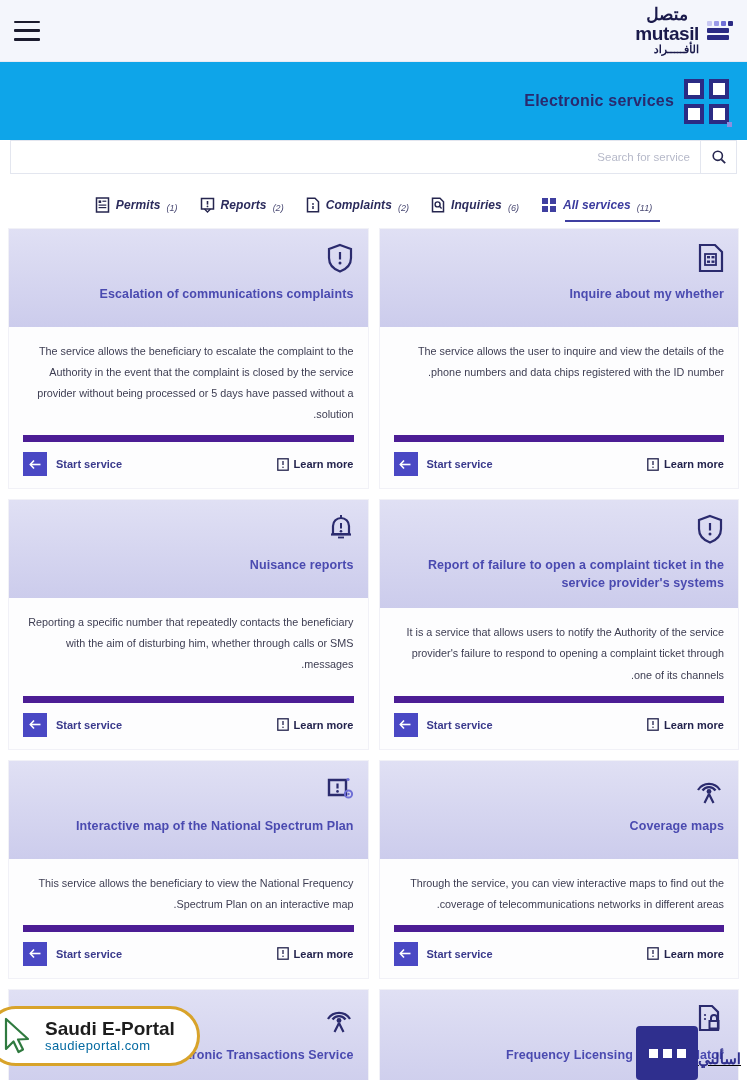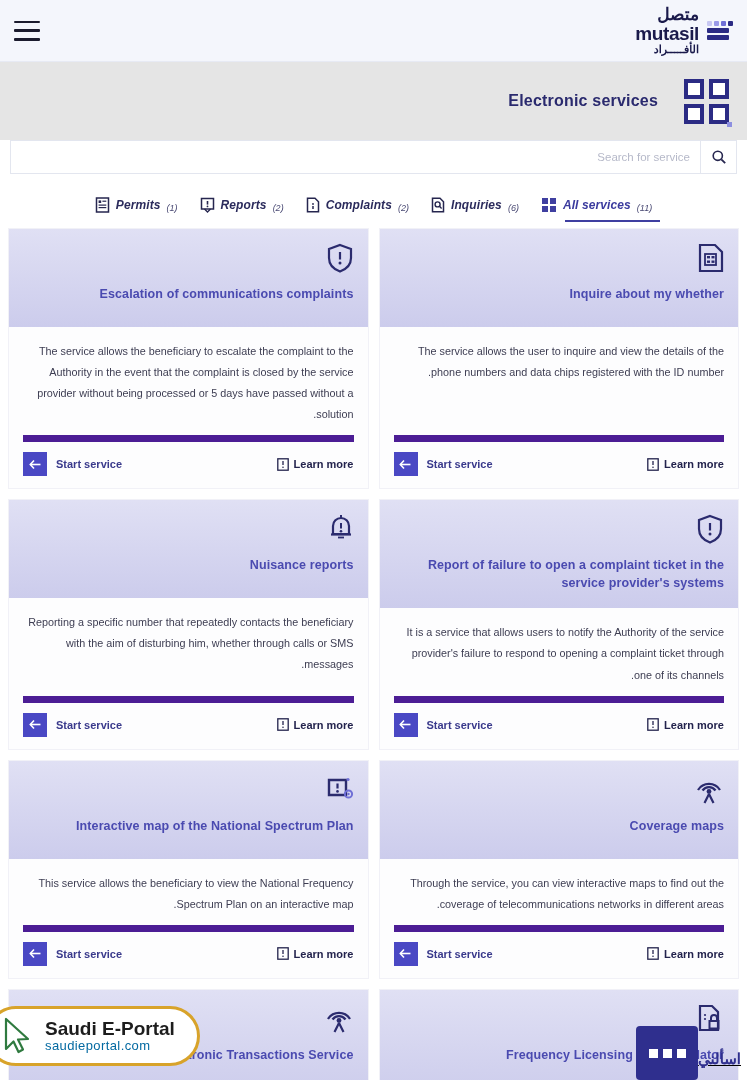--- a/index.html
+++ b/index.html
@@ -30,37 +30,37 @@
   .hamburger span {
     display: block; height: 2.6px; background: #1b1b2e; border-radius: 1px;
   }
   .hamburger span:nth-child(1) { width: 26px; }
   .hamburger span:nth-child(2) { width: 26px; }
   .hamburger span:nth-child(3) { width: 26px; }
 
   .brand { display: flex; align-items: center; gap: 8px; }
   .brand-text { text-align: right; line-height: 1.05; }
   .brand-ar {
-    font-size: 17px; font-weight: bold; color: #1a1a4b; letter-spacing: .5px;
+    font-size: 17px; font-weight: bold; color: #1a1a4b; letter-spacing: .5px; text-align: center;
   }
   .brand-en {
     font-size: 19px; font-weight: bold; color: #1a1a4b; letter-spacing: -.4px;
   }
   .brand-sub {
     font-size: 11px; font-weight: bold; color: #1a1a4b; letter-spacing: .3px;
   }
   .brand-mark { display: grid; grid-template-columns: repeat(4, 5px); gap: 2px; }
   .brand-mark i { display: block; height: 5px; border-radius: 1px; }
 
   
   .page-head {
     height: 78px;
     display: flex; align-items: center; justify-content: flex-end;
-    gap: 26px; padding: 0 18px;
-    background: #e5e5e5;
+    gap: 10px; padding: 0 18px;
+    background: #0ea5e9;
   }
   .page-title {
     font-size: 16px; font-weight: bold; color: #2a2a6e; letter-spacing: .2px;
   }
   .grid-icon { display: grid; grid-template-columns: 20px 20px; gap: 5px; }
   .grid-icon b {
     display: block; width: 20px; height: 20px;
     border: 4px solid #2b2b84; background: #fff;
     position: relative;
   }

